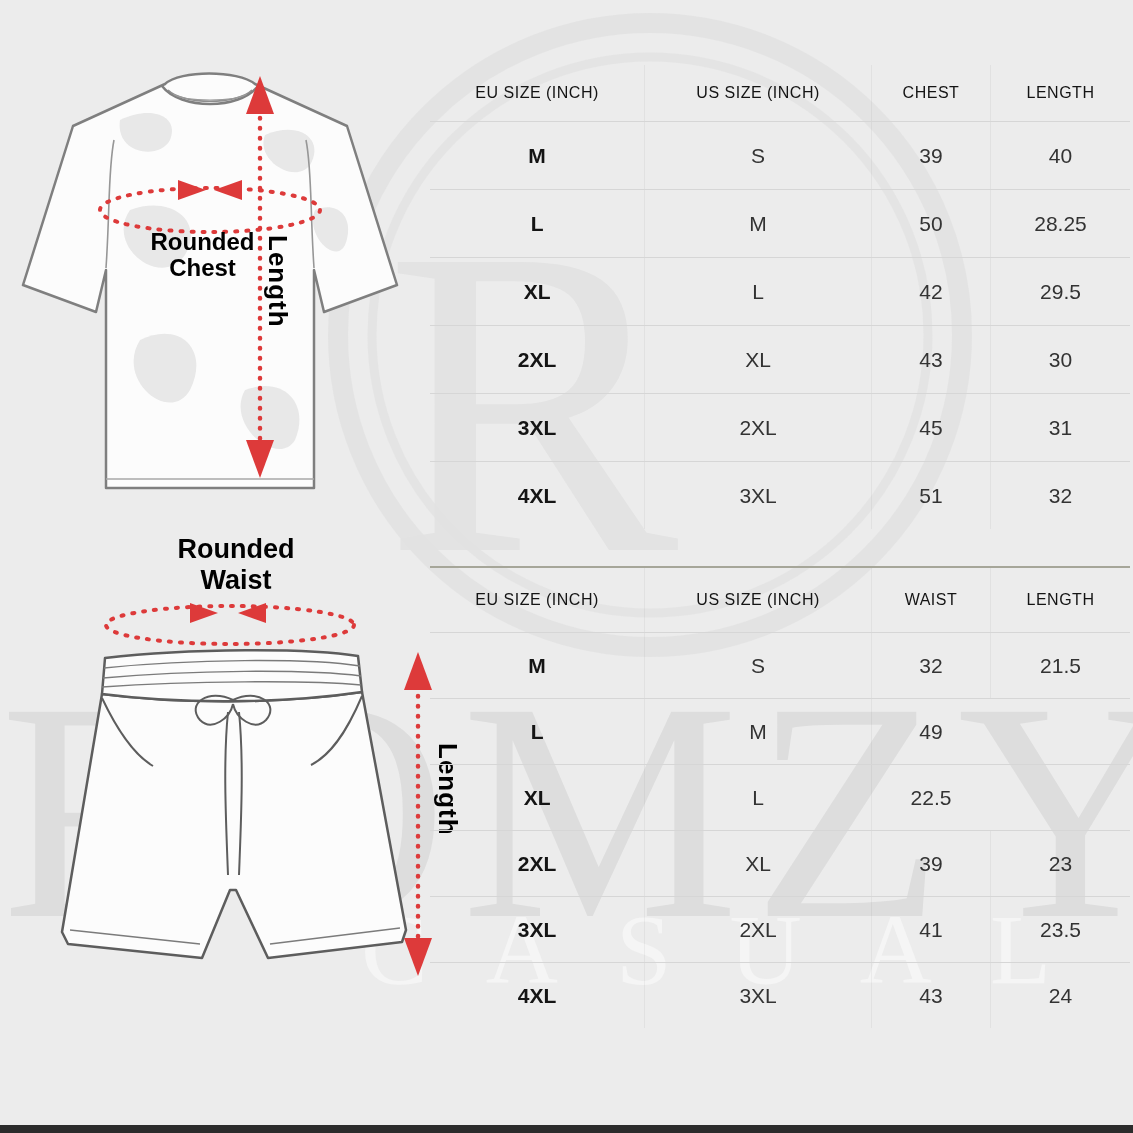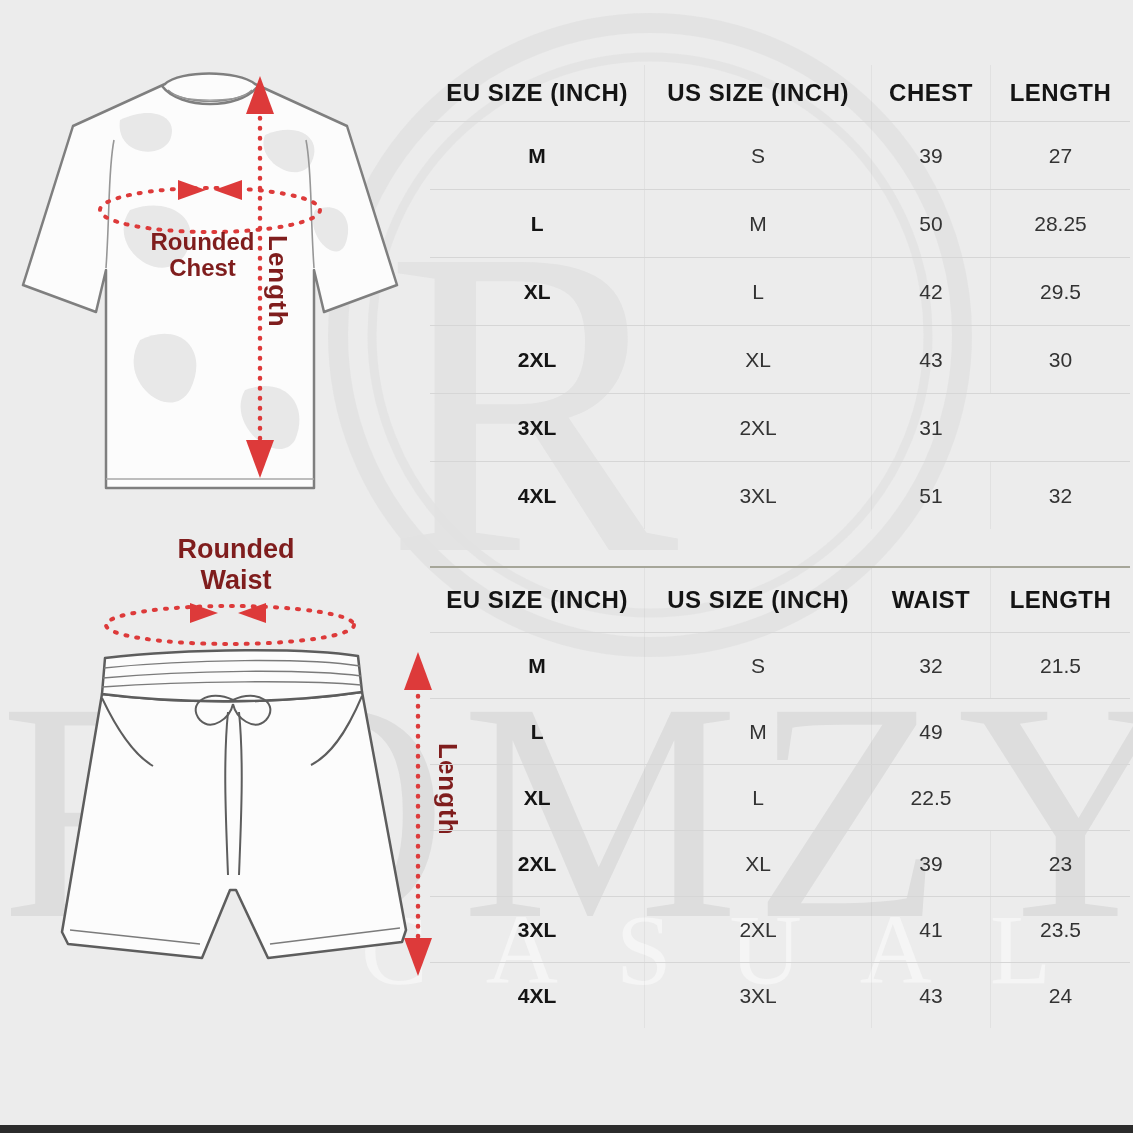--- a/index.html
+++ b/index.html
@@ -19,21 +19,21 @@
     font-family:"Liberation Serif",serif;font-size:100px;line-height:1;
     letter-spacing:58px;color:#f5f5f5;white-space:nowrap;
   }
   #wm-mono svg text{
     font-family:"Liberation Serif",serif;
   }
   
   #tshirt-art{position:absolute;left:10px;top:60px;}
   #shorts-art{position:absolute;left:40px;top:598px;}
   .red-label{
-    position:absolute;color:#7f1d1d;font-weight:bold;text-align:center;
+    position:absolute;color:#000000;font-weight:bold;text-align:center;
     font-family:"Liberation Sans",sans-serif;
   }
   #chest-label{left:115px;top:229px;width:175px;font-size:24px;line-height:26px;}
   #tshirt-length-label{
     left:261px;top:235px;width:32px;height:130px;font-size:26px;
     writing-mode:vertical-rl;text-align:left;letter-spacing:1px;
   }
   #waist-label{left:150px;top:534px;width:172px;font-size:27px;line-height:31px;}
   #shorts-length-label{
     left:429px;top:743px;width:34px;height:130px;font-size:26px;
@@ -47,21 +47,21 @@
   .trow.thead{height:56px;}
   #shorts-table .trow.thead{height:64px;}
   .trow.tbody{height:67px;border-top:1px solid #d6d6d6;}
   #shorts-table .trow.tbody{height:65px;}
   .tcell{
     text-align:center;font-size:21px;color:#333333;
     border-left:1px solid rgba(0,0,0,0.045);height:100%;
     display:flex;align-items:center;justify-content:center;
   }
   .tcell.col0{border-left:none;}
-  .thead .tcell{font-weight:bold;color:#141414;font-size:24px;letter-spacing:.5px;}
+  .thead .tcell{font-weight:normal;color:#141414;font-size:16px;letter-spacing:.5px;}
   .tbody .tcell.col0{font-weight:bold;color:#141414;}
   
   #bottom-bar{position:absolute;left:0;bottom:0;width:100%;height:8px;background:#2b2b2b;}
 </style>
 </head>
 <body>
 
 <div id="stage">
 
   <div class="wm" id="wm-mono">
@@ -160,21 +160,21 @@
       <div class="trow thead">
         <div class="tcell col0">EU SIZE (INCH)</div>
         <div class="tcell col1">US SIZE (INCH)</div>
         <div class="tcell col2">CHEST</div>
         <div class="tcell col3">LENGTH</div>
       </div>
       <div class="trow tbody">
         <div class="tcell col0">M</div>
         <div class="tcell col1">S</div>
         <div class="tcell col2">39</div>
-        <div class="tcell col3">27</div>
+        <div class="tcell col3">40</div>
       </div>
       <div class="trow tbody">
         <div class="tcell col0">L</div>
         <div class="tcell col1">M</div>
         <div class="tcell col2">50</div>
         <div class="tcell col3">28.25</div>
       </div>
       <div class="trow tbody">
         <div class="tcell col0">XL</div>
         <div class="tcell col1">L</div>
@@ -183,20 +183,21 @@
       </div>
       <div class="trow tbody">
         <div class="tcell col0">2XL</div>
         <div class="tcell col1">XL</div>
         <div class="tcell col2">43</div>
         <div class="tcell col3">30</div>
       </div>
       <div class="trow tbody">
         <div class="tcell col0">3XL</div>
         <div class="tcell col1">2XL</div>
+        <div class="tcell col2">45</div>
         <div class="tcell col3">31</div>
       </div>
       <div class="trow tbody">
         <div class="tcell col0">4XL</div>
         <div class="tcell col1">3XL</div>
         <div class="tcell col2">51</div>
         <div class="tcell col3">32</div>
       </div>
     </div>
   <div class="size-table" id="shorts-table">

